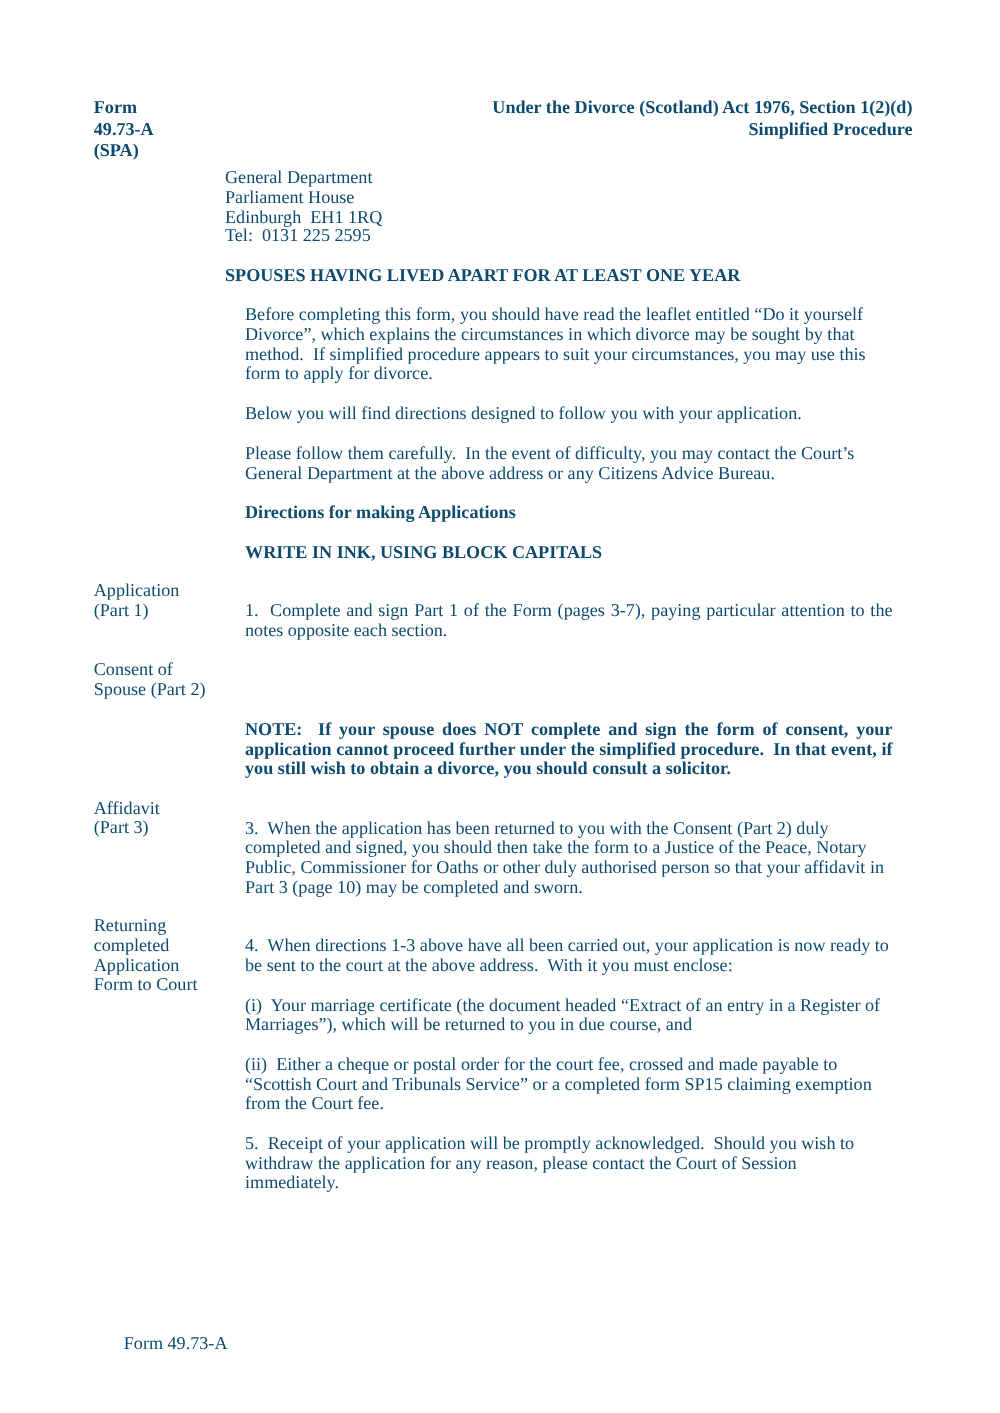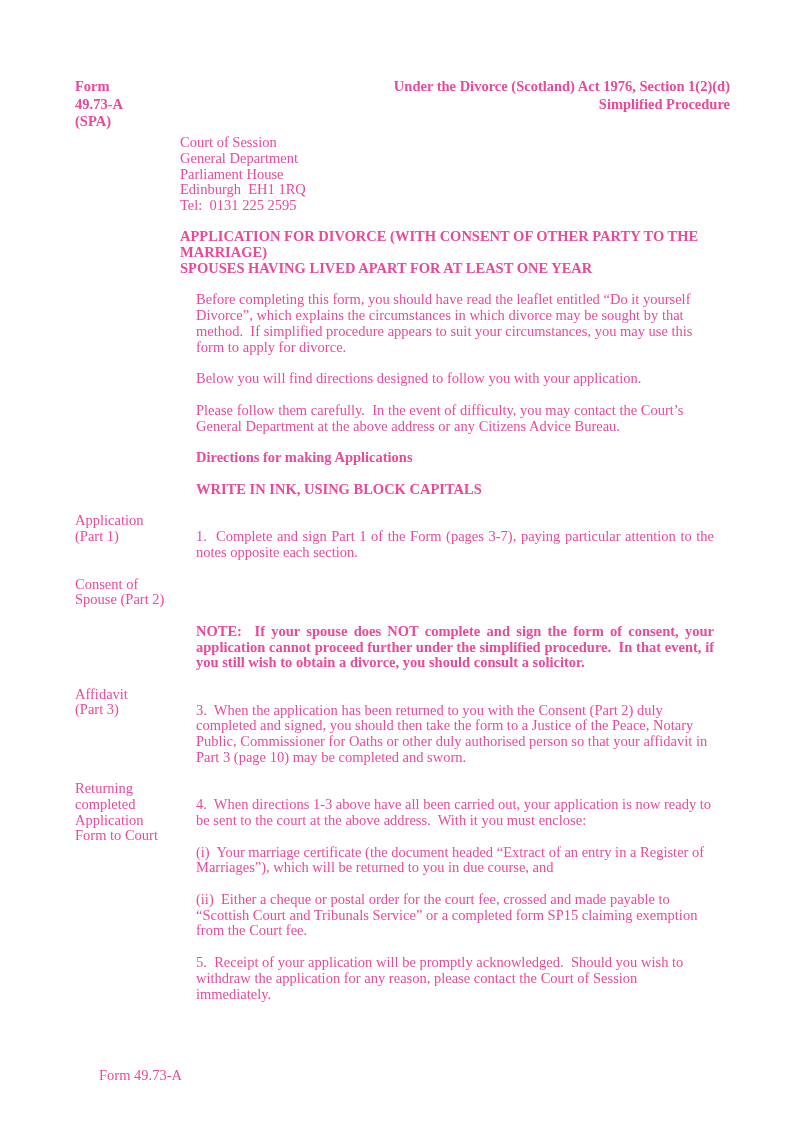--- a/index.html
+++ b/index.html
@@ -2,21 +2,21 @@
 <html><head>
 <meta charset="utf-8">
 <style>
   * { margin: 0; padding: 0; box-sizing: border-box; }
   html, body { background: #ffffff; }
   .page {
     position: relative;
     width: 800px;
     height: 1130px;
     background: #ffffff;
-    color: #ec4899;
+    color: #0c4a6e;
     font-family: "Liberation Serif", "DejaVu Serif", serif;
     font-size: 14.5px;
     line-height: 15.7px;
     padding: 78px 70px 0 75px;
     overflow: hidden;
   }
   .row { display: grid; grid-template-columns: 105px 1fr; }
   .label { padding-right: 6px; }
   .content { min-width: 0; }
   .bold { font-weight: bold; }
@@ -46,29 +46,27 @@
     <div class="content center bold">
       <div>Under the Divorce (Scotland) Act 1976, Section 1(2)(d)</div>
       <div>Simplified Procedure</div>
     </div>
   </div>
 
   <div class="row">
     <div class="label"></div>
     <div class="content">
       <div class="mb">
-        <div>Court of Session</div>
         <div>General Department</div>
         <div>Parliament House</div>
         <div>Edinburgh&nbsp; EH1 1RQ</div>
         <div>Tel:&nbsp; 0131 225 2595</div>
       </div>
 
       <div class="bold mb">
-        <div>APPLICATION FOR DIVORCE (WITH CONSENT OF OTHER PARTY TO THE MARRIAGE)</div>
         <div>SPOUSES HAVING LIVED APART FOR AT LEAST ONE YEAR</div>
       </div>
 
       <p class="mb">Before completing this form, you should have read the leaflet entitled “Do it yourself Divorce”, which explains the circumstances in which divorce may be sought by that method.&nbsp; If simplified procedure appears to suit your circumstances, you may use this form to apply for divorce.</p>
       <p class="mb">Below you will find directions designed to follow you with your application.</p>
       <p class="mb">Please follow them carefully.&nbsp; In the event of difficulty, you may contact the Court’s General Department at the above address or any Citizens Advice Bureau.</p>
 
       <p class="bold mb">Directions for making Applications</p>
       <p class="bold mb">WRITE IN INK, USING BLOCK CAPITALS</p>
     </div>

